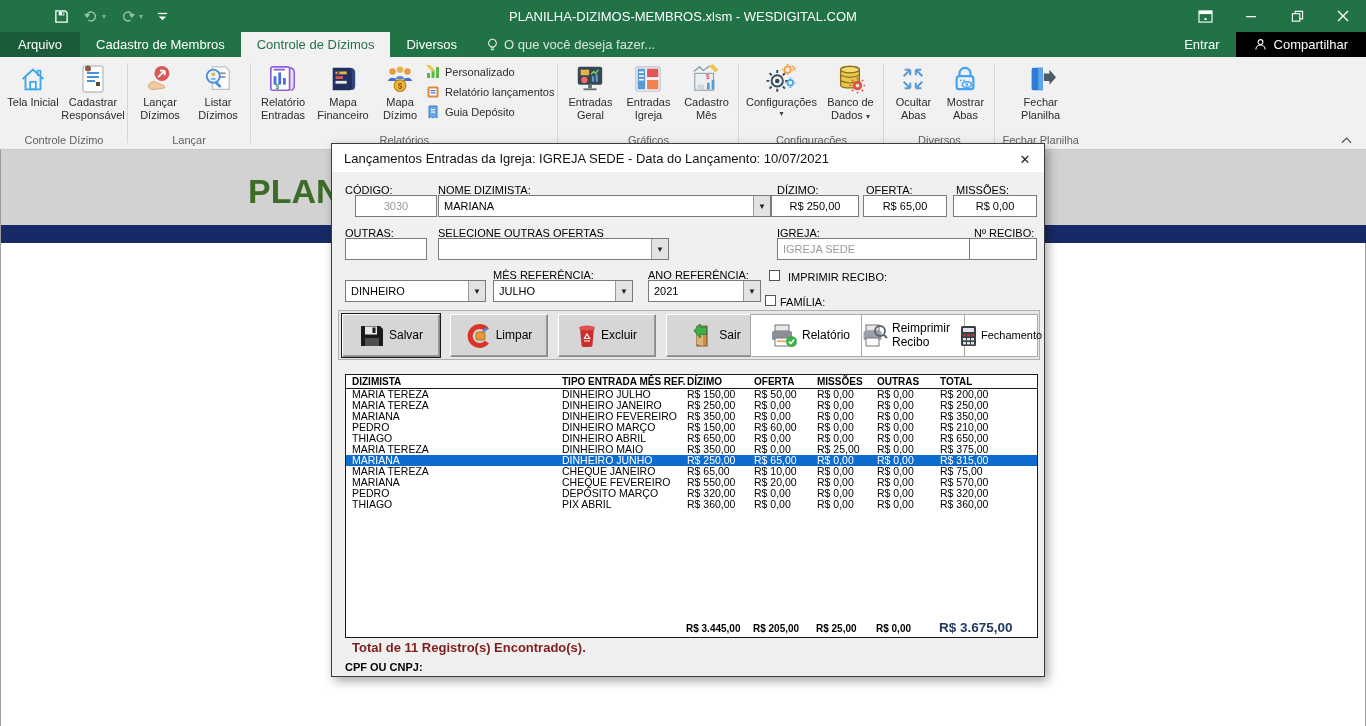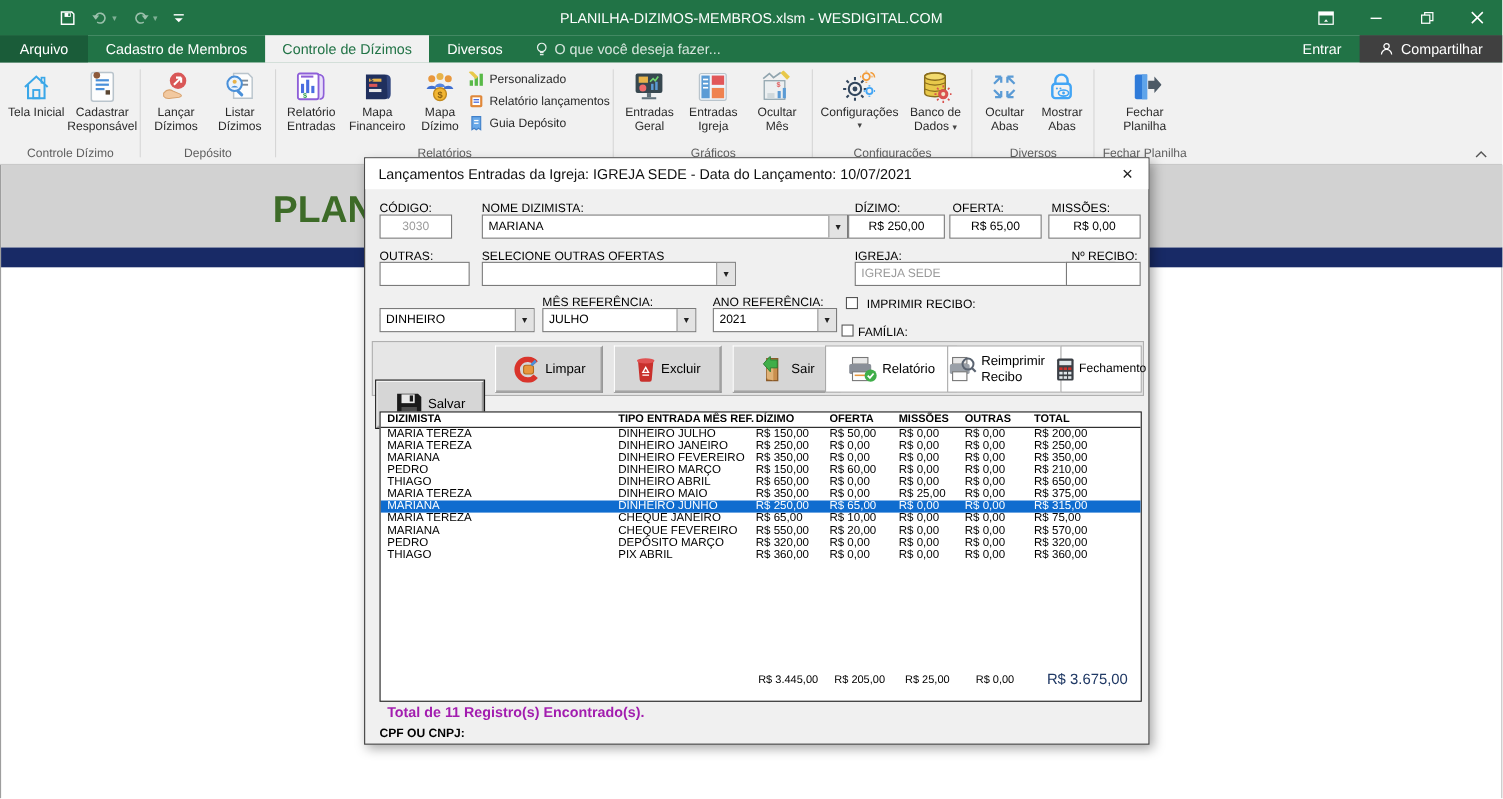--- a/index.html
+++ b/index.html
@@ -18,21 +18,21 @@
   .caret-glyph { font-size:8px; color:#cfe3d8; }
 
   
   .tabrow { position:absolute; left:0; top:32px; width:1366px; height:25px; background:#217346; display:flex; align-items:stretch; color:#fff; font-size:13px; }
   .tab { display:flex; align-items:center; padding:0 16px; cursor:default; }
   .tab-file { background:#1a5c39; padding:0 18px; }
   .tab.active { background:#f1f1f1; color:#217346; }
   .tellme { display:flex; align-items:center; gap:6px; padding:0 14px; color:rgba(255,255,255,.82); }
   .tabrow-right { position:absolute; right:0; top:32px; height:25px; display:flex; align-items:stretch; color:#fff; font-size:13px; }
   .entrar { display:flex; align-items:center; padding:0 16px; }
-  .compartilhar { display:flex; align-items:center; gap:7px; padding:0 18px; background:#404040; }
+  .compartilhar { display:flex; align-items:center; gap:7px; padding:0 18px; background:#000000; }
 
   
   .ribbon { position:absolute; left:0; top:57px; width:1366px; height:93px; background:#f1f1f1; border-bottom:1px solid #c9c9c9; display:flex; align-items:stretch; padding:2px 2px 0 2px; }
   .rgroup { display:flex; flex-direction:column; padding:0 2px; }
   .rbuttons { flex:1; display:flex; align-items:flex-start; }
   .rlabel { height:16px; line-height:15px; text-align:center; font-size:11px; color:#5f5f5f; white-space:nowrap; padding:0 4px; }
   .rgdiv { width:1px; background:#d6d6d6; margin:4px 1px 6px 1px; }
   .rbtn { width:58px; min-width:52px; display:flex; flex-direction:column; align-items:center; padding-top:3px; cursor:default; }
   .rbtn .ricon { height:34px; display:flex; align-items:center; justify-content:center; }
   .rbtn .rtext { font-size:11px; line-height:1.18; color:#2b2b2b; text-align:center; }
@@ -57,34 +57,34 @@
   .d-input.disabled-text { color:#9a9a9a; }
   .combo { position:absolute; height:22px; background:#fff; border:1px solid #7a7a7a; font-size:11px; color:#000; display:flex; align-items:center; }
   .combo .cval { flex:1; padding:0 5px; white-space:nowrap; overflow:hidden; }
   .combo .cbtn { width:17px; height:100%; background:#e3e3e3; border-left:1px solid #9a9a9a; display:flex; align-items:center; justify-content:center; font-size:8px; color:#222; }
   .combo.disabled .cval { color:#9a9a9a; }
   .combo.disabled .cbtn { color:#9f9f9f; background:#ededed; }
   .chk { position:absolute; width:11px; height:11px; background:#fff; border:1px solid #555; }
 
   .btn-panel { position:absolute; left:6px; top:166px; width:702px; height:50px; background:#e6e6e6; border:1px solid #b0b0b0; }
   .fbtn { position:absolute; top:3px; height:43px; display:flex; align-items:center; justify-content:center; gap:4px; font-size:12px; color:#000; background:#d6d6d6; border:1px solid #888; border-top-color:#fff; border-left-color:#fff; box-shadow:inset -1px -1px 0 #9a9a9a; cursor:default; }
-  .fbtn.focus { outline:1px solid #1a1a1a; outline-offset:0;margin-top:32px; }
+  .fbtn.focus { outline:1px solid #1a1a1a; outline-offset:0; }
   .fbtn.white { background:#fff; border:1px solid #aaa; box-shadow:none; }
   .fbtn .blabel { white-space:pre-line; text-align:left; line-height:1.1; }
 
   .listbox { position:absolute; left:13px; top:230px; width:693px; height:264px; background:#fff; border:1px solid #1a1a1a; overflow:hidden; }
   .lrow { display:grid; grid-template-columns:210px 125px 67px 63px 60px 63px 1fr; align-items:center; }
   .lhead { height:14px; font-size:10px; font-weight:bold; border-bottom:1px solid #1a1a1a; }
   .lhead span { padding-left:6px; white-space:nowrap; }
   .trow { height:11px; font-size:10.5px; color:#000; }
   .trow span { padding-left:6px; white-space:nowrap; line-height:11px; }
   .trow.selected { background:#0f6ccf; color:#fff; }
 
-  .tot-count { position:absolute; left:20px; top:496px; font-size:13px; font-weight:bold; color:#a21caf; white-space:nowrap; }
-  .tot-grid { position:absolute; left:13px; top:469px; width:693px; display:grid; grid-template-columns:210px 125px 67px 63px 60px 63px 1fr; font-size:10px; font-weight:normal; color:#000;text-align:center; }
+  .tot-count { position:absolute; left:20px; top:496px; font-size:13px; font-weight:bold; color:#7f1d1d; white-space:nowrap; }
+  .tot-grid { position:absolute; left:13px; top:479px; width:693px; display:grid; grid-template-columns:210px 125px 67px 63px 60px 63px 1fr; font-size:10px; font-weight:bold; color:#000; }
   .tot-grid span { padding-left:6px; white-space:nowrap; }
   .tot-grid .grand { font-size:13.5px; color:#1f3864; margin-top:-3px; }
   .cpf-label { position:absolute; left:13px; top:517px; font-size:11px; font-weight:bold; color:#000; }
 
   svg { display:block; }
 </style>
 </head>
 <body>
 
 <div id="app">
@@ -229,21 +229,21 @@
                 <rect x="14" y="13" width="10" height="1.8" fill="#7f8c99"></rect>
                 <circle cx="11" cy="13" r="7" fill="#eaf4fd" stroke="#4a90d9" stroke-width="2"></circle>
                 <circle cx="11" cy="11" r="2" fill="#e8b34a"></circle>
                 <path d="M7.5 16.5 a4.5 4.5 0 0 1 7 0" fill="#4a90d9"></path>
                 <rect x="14.6" y="18" width="3" height="8" rx="1.4" transform="rotate(-45 16 22)" fill="#4a90d9"></rect>
               </svg>
           </span>
           <span class="rtext">Listar Dízimos</span>
         </div>
       </div>
-      <div class="rlabel">Depósito</div>
+      <div class="rlabel">Lançar</div>
     </div>
     <div class="rgdiv"></div>
 
     <div class="rgroup">
       <div class="rbuttons">
         <div class="rbtn">
           <span class="ricon">
             <svg width="30" height="30" viewBox="0 0 32 32">
                 <path d="M22 4 q6 0 6 5 v14 q0 5 -4 5" fill="#e7defa" stroke="#8e5fd8" stroke-width="1.6"></path>
                 <rect x="3" y="3" width="20" height="25" rx="2" fill="#fff" stroke="#8e5fd8" stroke-width="1.8"></rect>
@@ -359,21 +359,21 @@
             <svg width="30" height="30" viewBox="0 0 32 32">
                 <rect x="4" y="10" width="20" height="18" fill="#eceff1" stroke="#90a4ae" stroke-width="1.2"></rect>
                 <path d="M3 8 l6 -5 4 4 7 -5" stroke="#90a4ae" stroke-width="1.6" fill="none"></path>
                 <text x="16" y="16" font-size="7" fill="#e15759" font-weight="bold">$</text>
                 <rect x="20" y="2" width="9" height="4" transform="rotate(45 24 4)" fill="#e8c84a"></rect>
                 <rect x="17" y="20" width="3" height="7" fill="#5b9bd5"></rect>
                 <rect x="22" y="17" width="3" height="10" fill="#5b9bd5"></rect>
                 <rect x="7" y="22" width="7" height="5" fill="#cfd8dc"></rect>
               </svg>
           </span>
-          <span class="rtext">Ocultar Mês</span>
+          <span class="rtext">Cadastro Mês</span>
         </div>
       </div>
       <div class="rlabel">Gráficos</div>
     </div>
     <div class="rgdiv"></div>
 
     <div class="rgroup">
       <div class="rbuttons">
         <div class="rbtn" style="width:78px">
           <span class="ricon">
@@ -475,21 +475,21 @@
       <div class="sheet-heading">PLANIL</div>
     </div>
     <div class="sheet-navybar"></div>
   </div>
 
   <div class="dialog">
     <div class="d-title">Lançamentos Entradas da Igreja: IGREJA SEDE - Data do Lançamento: 10/07/2021</div>
     <div class="d-close">✕</div>
 
     <div class="d-label" style="left:13px; top:40px">CÓDIGO:</div>
-    <div class="d-input center disabled-text" style="left:13px; top:51px; width:66px">3030</div>
+    <div class="d-input center disabled-text" style="left:23px; top:51px; width:82px">3030</div>
 
     <div class="d-label" style="left:106px; top:40px">NOME DIZIMISTA:</div>
     <div class="combo" style="left:106px; top:51px; width:333px">
       <span class="cval">MARIANA</span>
       <span class="cbtn">▼</span>
     </div>
 
     <div class="d-label" style="left:445px; top:40px">DÍZIMO:</div>
     <div class="d-input center" style="left:439px; top:51px; width:88px">R$ 250,00</div>
 

